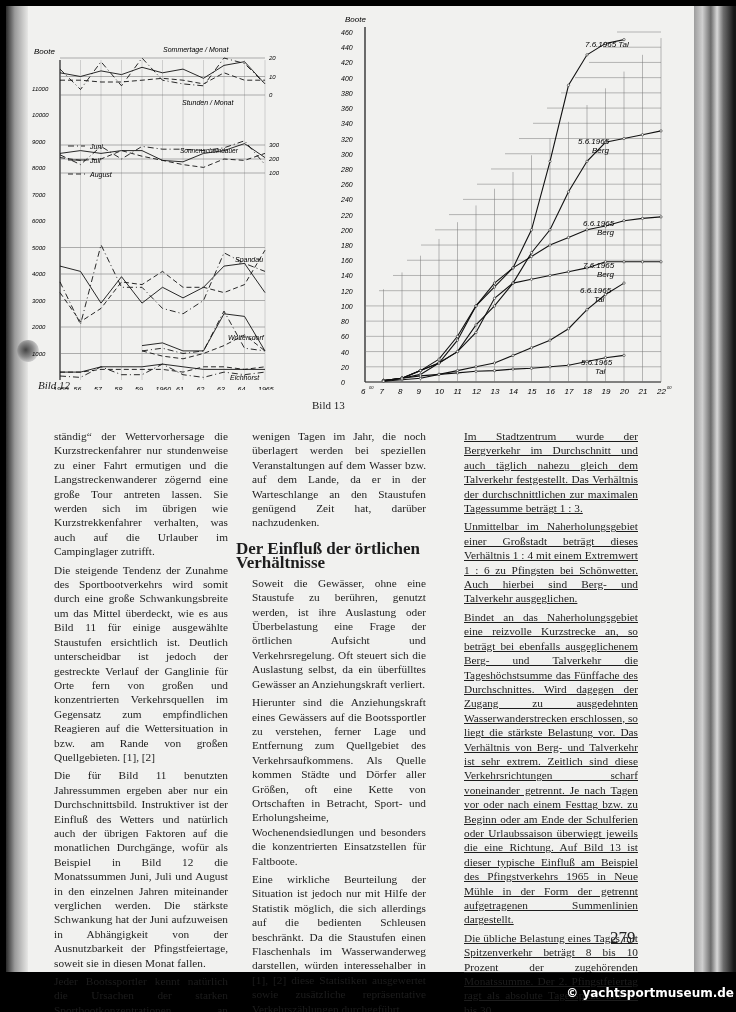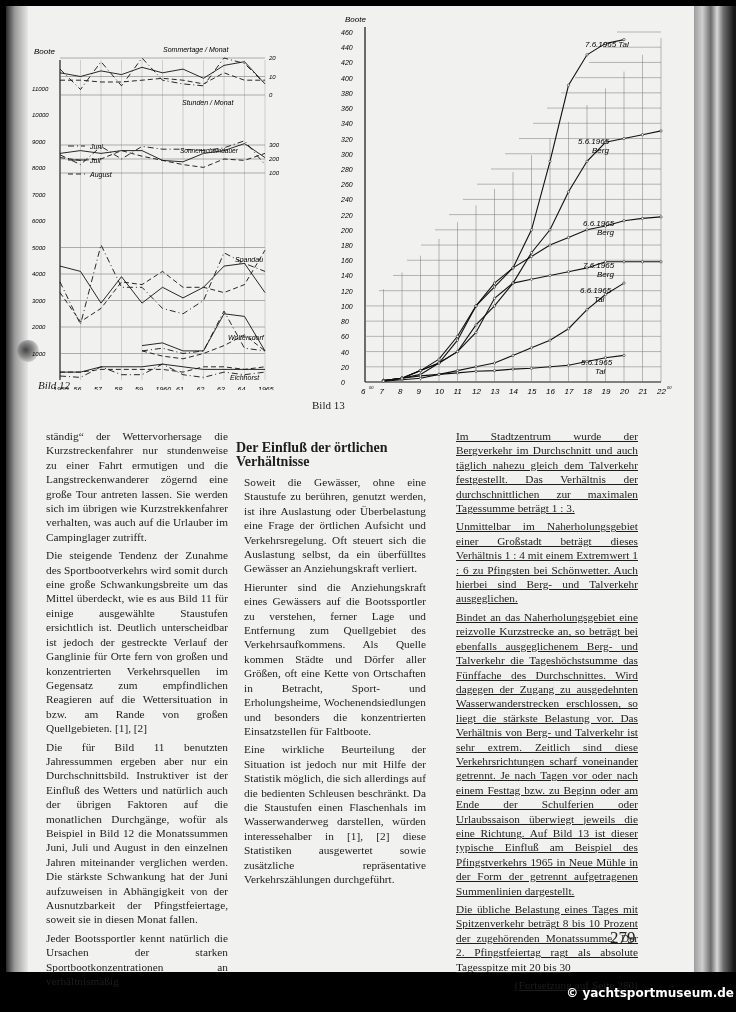--- a/index.html
+++ b/index.html
@@ -5,22 +5,22 @@
   html, body { margin:0; padding:0; }
   body { width:736px; height:1012px; background:#000; position:relative; overflow:hidden; font-family:"Liberation Serif", serif; }
   .page { position:absolute; left:6px; top:6px; width:688px; height:966px; background:#f1f1ef; overflow:hidden; }
   .gutter-left { position:absolute; left:6px; top:6px; width:22px; height:966px; background:linear-gradient(to right,#2a2a2a,#9a9a9a 40%,#e7e7e5); }
   .edge-right { position:absolute; left:694px; top:6px; width:42px; height:966px; background:linear-gradient(to right,#9d9d9d,#cfcfcf 20%,#6b6b6b 40%,#d8d8d8 55%,#6d6d6d 70%,#161616 95%); }
   .hole { position:absolute; left:17px; top:340px; width:22px; height:22px; border-radius:50%; background:radial-gradient(circle at 40% 45%,#444 0%,#888 40%,#ccc 70%,transparent 75%); }
   .watermark { position:absolute; right:2px; top:986px; color:#fff; font-family:"DejaVu Sans", sans-serif; font-weight:bold; font-size:12px; }
   svg text { font-family:"Liberation Sans", sans-serif; font-style:italic; }
   .cap { position:absolute; font-family:"Liberation Serif", serif; font-size:11px; color:#222; }
   .col { position:absolute; top:429px; width:190px; font-size:11.3px; line-height:14.4px; color:#1d1d1d; text-align:justify; hyphens:manual; }
-  .col p { margin:0 0 4px 8px; }
-  .col h3 { font-size:14px; line-height:14px; margin:12px 4px 6px 0; font-weight:bold; text-align:left; }
+  .col p { margin:0 0 4px 16px; }
+  .col h3 { font-size:17px; line-height:14px; margin:12px 4px 6px 0; font-weight:bold; text-align:left; }
   .cont { text-align:right; }
   .pageno { position:absolute; left:610px; top:928px; font-size:17px; color:#222; }
 </style>
 </head>
 <body>
 
 <div class="page"></div>
 <div class="gutter-left"></div>
 <div class="edge-right"></div>
 <div class="hole"></div>
@@ -306,20 +306,21 @@
 <div class="cap" style="left:312px;top:399px;">Bild 13</div>
 
 <div class="col" style="left:38px;">
   <p>ständig“ der Wettervorhersage die Kurzstreckenfahrer nur stundenweise zu einer Fahrt ermutigen und die Langstreckenwanderer zögernd eine große Tour antreten lassen. Sie werden sich im übrigen wie Kurzstrekkenfahrer verhalten, was auch auf die Urlauber im Campinglager zutrifft.</p>
   <p>Die steigende Tendenz der Zunahme des Sportbootverkehrs wird somit durch eine große Schwankungsbreite um das Mittel überdeckt, wie es aus Bild 11 für einige ausgewählte Staustufen ersichtlich ist. Deutlich unterscheidbar ist jedoch der gestreckte Verlauf der Ganglinie für Orte fern von großen und konzentrierten Verkehrsquellen im Gegensatz zum empfindlichen Reagieren auf die Wettersituation in bzw. am Rande von großen Quellgebieten. [1], [2]</p>
   <p>Die für Bild 11 benutzten Jahressummen ergeben aber nur ein Durchschnittsbild. Instruktiver ist der Einfluß des Wetters und natürlich auch der übrigen Faktoren auf die monatlichen Durchgänge, wofür als Beispiel in Bild 12 die Monatssummen Juni, Juli und August in den einzelnen Jahren miteinander verglichen werden. Die stärkste Schwankung hat der Juni aufzuweisen in Abhängigkeit von der Ausnutzbarkeit der Pfingstfeiertage, soweit sie in diesen Monat fallen.</p>
   <p>Jeder Bootssportler kennt natürlich die Ursachen der starken Sportbootkonzentrationen an verhältnismäßig</p>
 </div>
 
 <div class="col" style="left:236px;">
+  <p>wenigen Tagen im Jahr, die noch überlagert werden bei speziellen Veranstaltungen auf dem Wasser bzw. auf dem Lande, da er in der Warteschlange an den Staustufen genügend Zeit hat, darüber nachzudenken.</p>
   <h3>Der Einfluß der örtlichen Verhältnisse</h3>
   <p>Soweit die Gewässer, ohne eine Staustufe zu berühren, genutzt werden, ist ihre Auslastung oder Überbelastung eine Frage der örtlichen Aufsicht und Verkehrsregelung. Oft steuert sich die Auslastung selbst, da ein überfülltes Gewässer an Anziehungskraft verliert.</p>
   <p>Hierunter sind die Anziehungskraft eines Gewässers auf die Bootssportler zu verstehen, ferner Lage und Entfernung zum Quellgebiet des Verkehrsaufkommens. Als Quelle kommen Städte und Dörfer aller Größen, oft eine Kette von Ortschaften in Betracht, Sport- und Erholungsheime, Wochenendsiedlungen und besonders die konzentrierten Einsatzstellen für Faltboote.</p>
   <p>Eine wirkliche Beurteilung der Situation ist jedoch nur mit Hilfe der Statistik möglich, die sich allerdings auf die bedienten Schleusen beschränkt. Da die Staustufen einen Flaschenhals im Wasserwanderweg darstellen, würden interessehalber in [1], [2] diese Statistiken ausgewertet sowie zusätzliche repräsentative Verkehrszählungen durchgeführt.</p>
 </div>
 
 <div class="col" style="left:448px;text-decoration:underline;">
   <p>Im Stadtzentrum wurde der Bergverkehr im Durchschnitt und auch täglich nahezu gleich dem Talverkehr festgestellt. Das Verhältnis der durchschnittlichen zur maximalen Tagessumme beträgt 1 : 3.</p>
   <p>Unmittelbar im Naherholungsgebiet einer Großstadt beträgt dieses Verhältnis 1 : 4 mit einem Extremwert 1 : 6 zu Pfingsten bei Schönwetter. Auch hierbei sind Berg- und Talverkehr ausgeglichen.</p>
   <p>Bindet an das Naherholungsgebiet eine reizvolle Kurzstrecke an, so beträgt bei ebenfalls ausgeglichenem Berg- und Talverkehr die Tageshöchstsumme das Fünffache des Durchschnittes. Wird dagegen der Zugang zu ausgedehnten Wasserwanderstrecken erschlossen, so liegt die stärkste Belastung vor. Das Verhältnis von Berg- und Talverkehr ist sehr extrem. Zeitlich sind diese Verkehrsrichtungen scharf voneinander getrennt. Je nach Tagen vor oder nach einem Festtag bzw. zu Beginn oder am Ende der Schulferien oder Urlaubssaison überwiegt jeweils die eine Richtung. Auf Bild 13 ist dieser typische Einfluß am Beispiel des Pfingstverkehrs 1965 in Neue Mühle in der Form der getrennt aufgetragenen Summenlinien dargestellt.</p>

